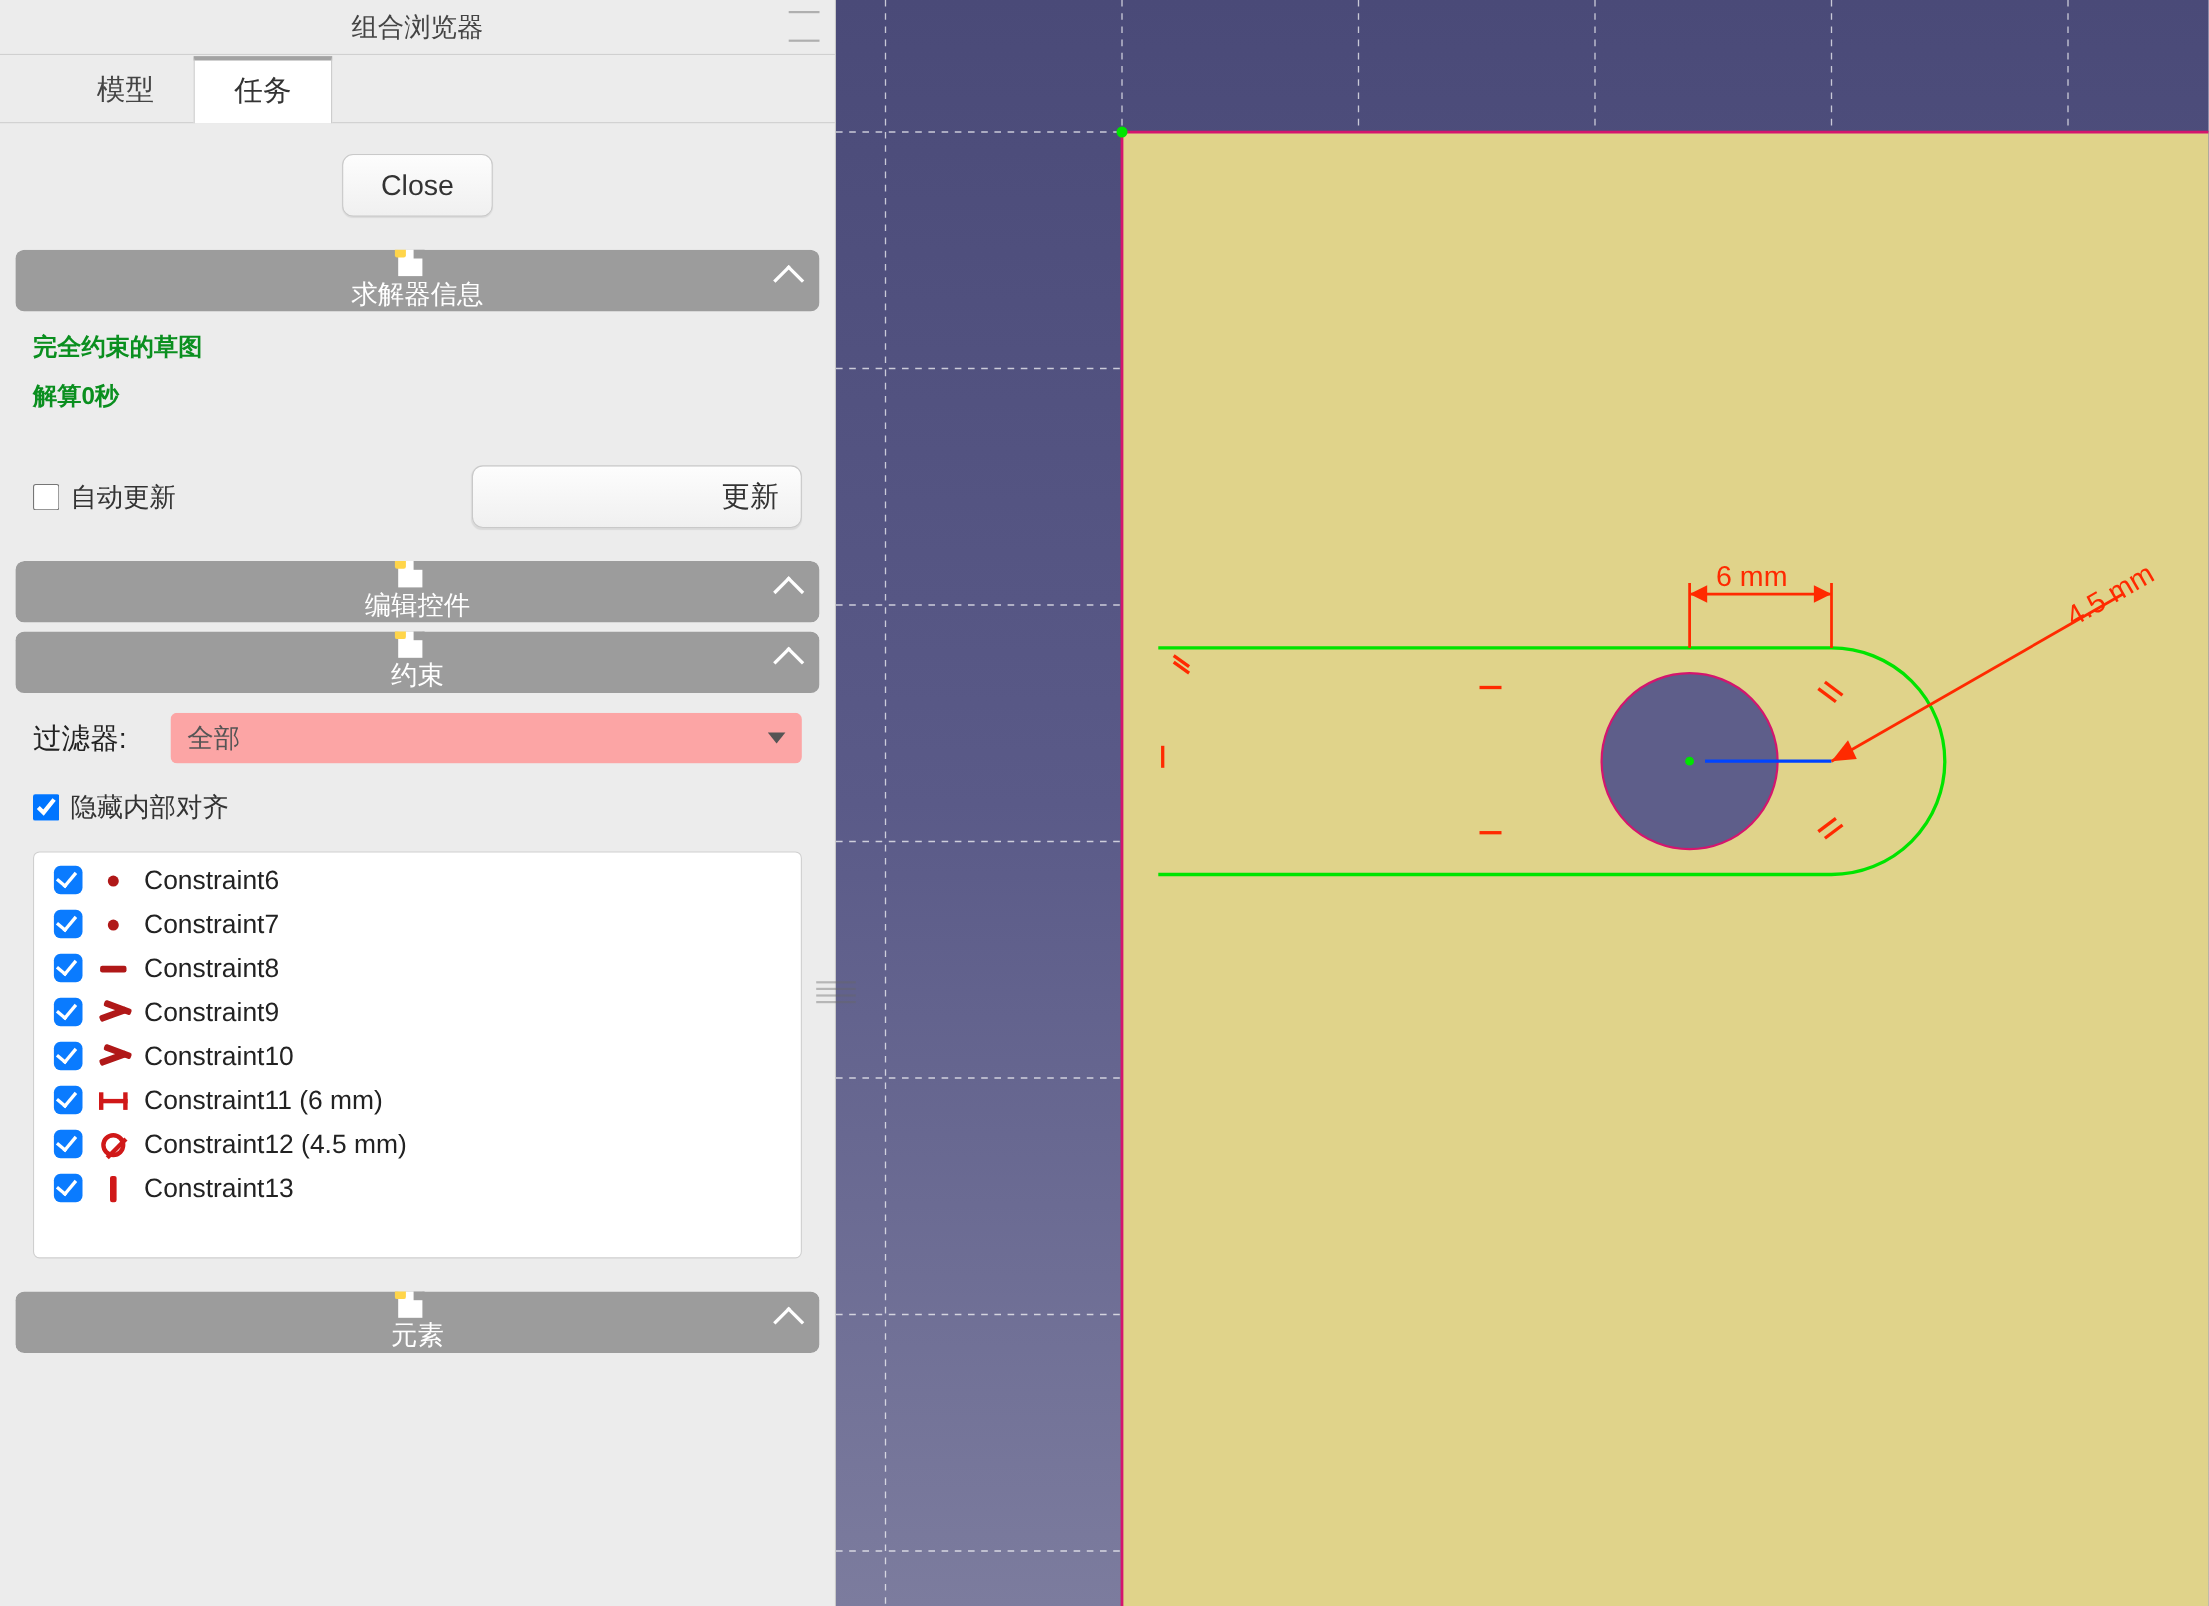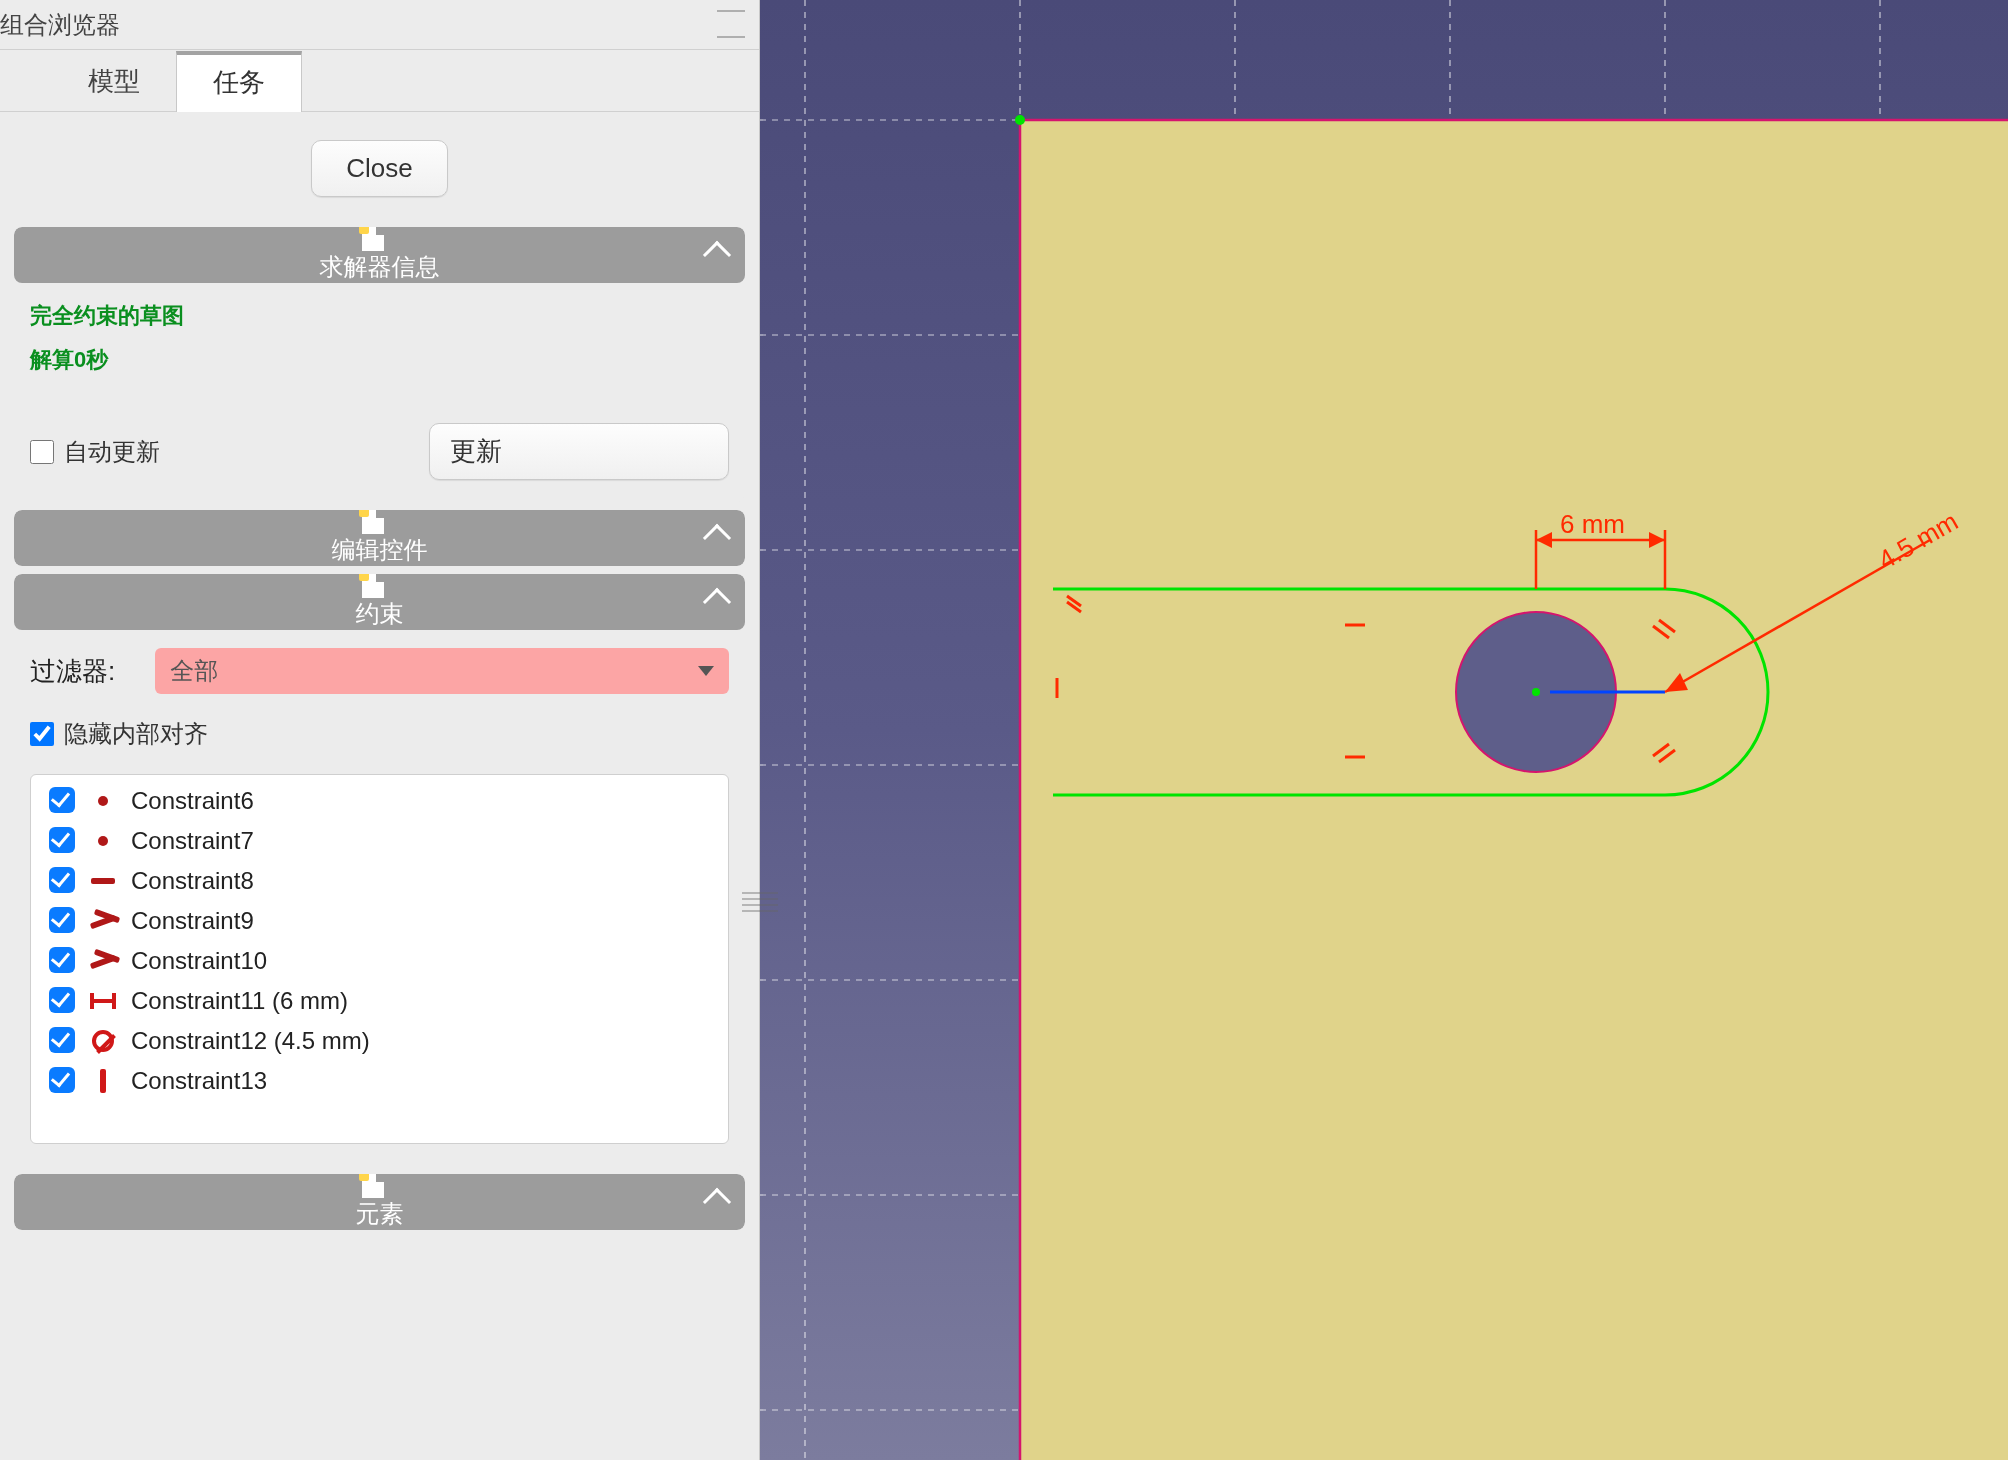--- a/index.html
+++ b/index.html
@@ -1,30 +1,30 @@
 <!DOCTYPE html>
 <html><head>
 <meta charset="utf-8">
 <style>
 * { box-sizing: border-box; margin: 0; padding: 0; }
 html, body { width: 2008px; height: 1460px; overflow: hidden; font-family: -apple-system, "Helvetica Neue", Arial, sans-serif; font-size: 22px; color: #222; }
 .app { display: flex; width: 100%; height: 100%; }
 .left-panel { width: 760px; height: 100%; background: #ececec; display: flex; flex-direction: column; border-right: 1px solid #c8c8c8; }
-.panel-titlebar { height: 50px; display: flex; align-items: center; position: relative; border-bottom: 1px solid #d0d0d0; }
+.panel-titlebar { height: 50px; display: flex; align-items: center; justify-content: center; position: relative; border-bottom: 1px solid #d0d0d0; }
 .panel-title { font-size: 24px; color: #444; }
 .titlebar-ctrl { position: absolute; right: 14px; top: 10px; width: 28px; height: 28px; display: flex; flex-direction: column; justify-content: space-between; opacity: .45; }
 .titlebar-ctrl span { height: 2px; background: #666; }
 .tabs { height: 62px; display: flex; align-items: flex-end; padding-left: 52px; border-bottom: 1px solid #d0d0d0; }
 .tab { padding: 10px 36px 12px; font-size: 26px; color: #333; }
 .tab.active { background: #ffffff; border: 1px solid #c8c8c8; border-bottom: none; border-top: 4px solid #a3a3a3; position: relative; top: 1px; }
 .tab:not(.active) { color: #444; }
 .task-body { flex: 1; overflow-y: auto; padding: 0 0 10px 0; }
 .close-row { display: flex; justify-content: center; padding: 28px 0 22px; }
 .btn { background: linear-gradient(#fdfdfd,#f0f0f0); border: 1px solid #c9c9c9; border-radius: 10px; padding: 12px 34px; font-size: 26px; color: #333; box-shadow: 0 1px 1px rgba(0,0,0,.08); }
-.btn.wide { padding: 10px 20px; width: 300px; text-align: left; }
+.btn.wide { padding: 10px 20px; width: 300px; text-align: right; }
 .section { margin: 8px 14px; border-radius: 8px; overflow: hidden; }
 .section-hdr { background: #9c9c9c; color: #fff; height: 56px; display: flex; align-items: center; padding: 0 16px; font-size: 24px; border-radius: 8px; position: relative; flex-direction: column; }
 .section-hdr .doc-icon { width: 22px; height: 28px; background: #fff; margin-right: 14px; position: relative; }
 .section-hdr .doc-icon::after { content: ""; position: absolute; top: -2px; right: -2px; width: 10px; height: 10px; background: #9c9c9c; }
 .section-hdr .doc-icon .yellow { position: absolute; top: -3px; left: -3px; width: 10px; height: 10px; background: #ffd54a; border-radius: 2px; }
 .chevron { position: absolute; right: 18px; top: 18px; width: 20px; height: 20px; border-left: 3px solid #fff; border-bottom: 3px solid #fff; transform: rotate(135deg); }
 .section-body { background: #ececec; padding: 18px 16px 22px; }
 .solver-msg { font-size: 22px; color: #0a8f1f; font-weight: 600; margin-bottom: 14px; }
 .auto-row { display: flex; align-items: center; justify-content: space-between; margin-top: 48px; }
 .chk { display: inline-flex; align-items: center; gap: 10px; font-size: 24px; color: #333; }

